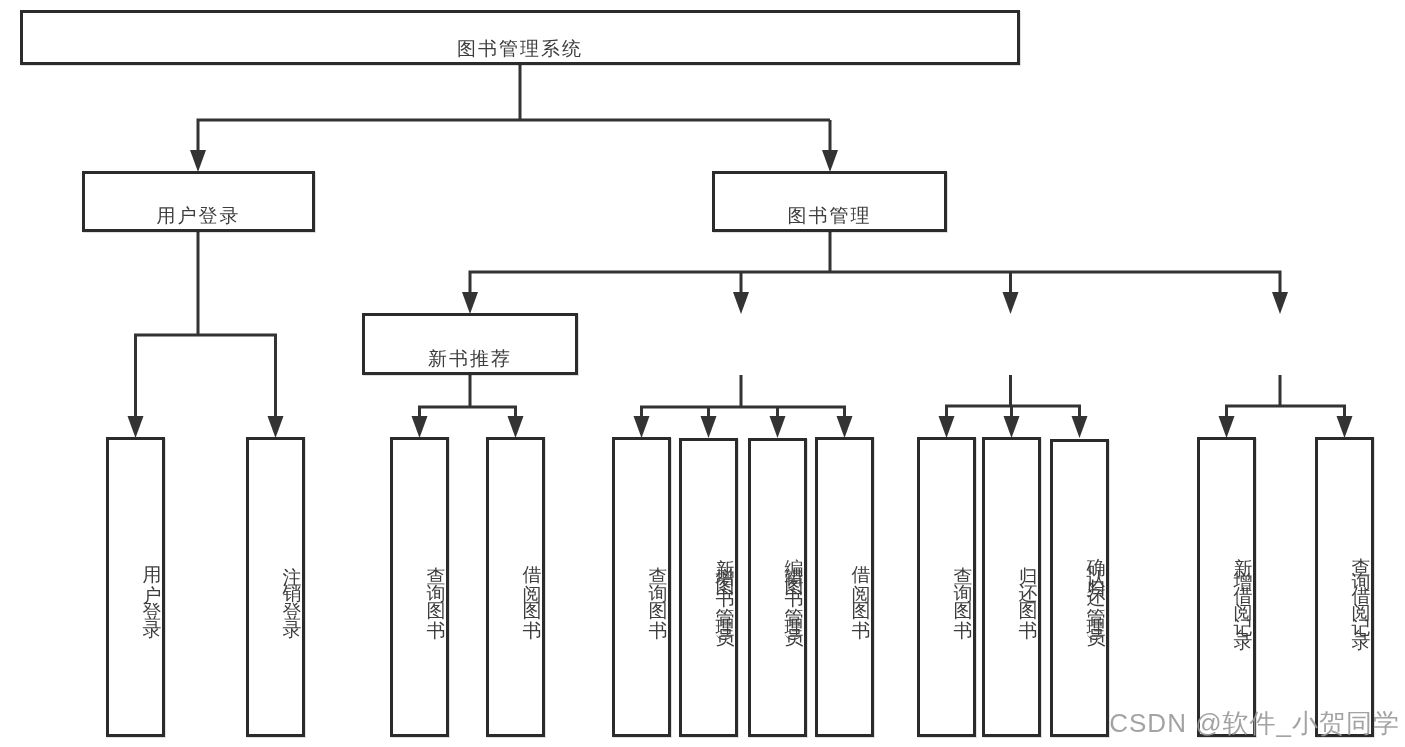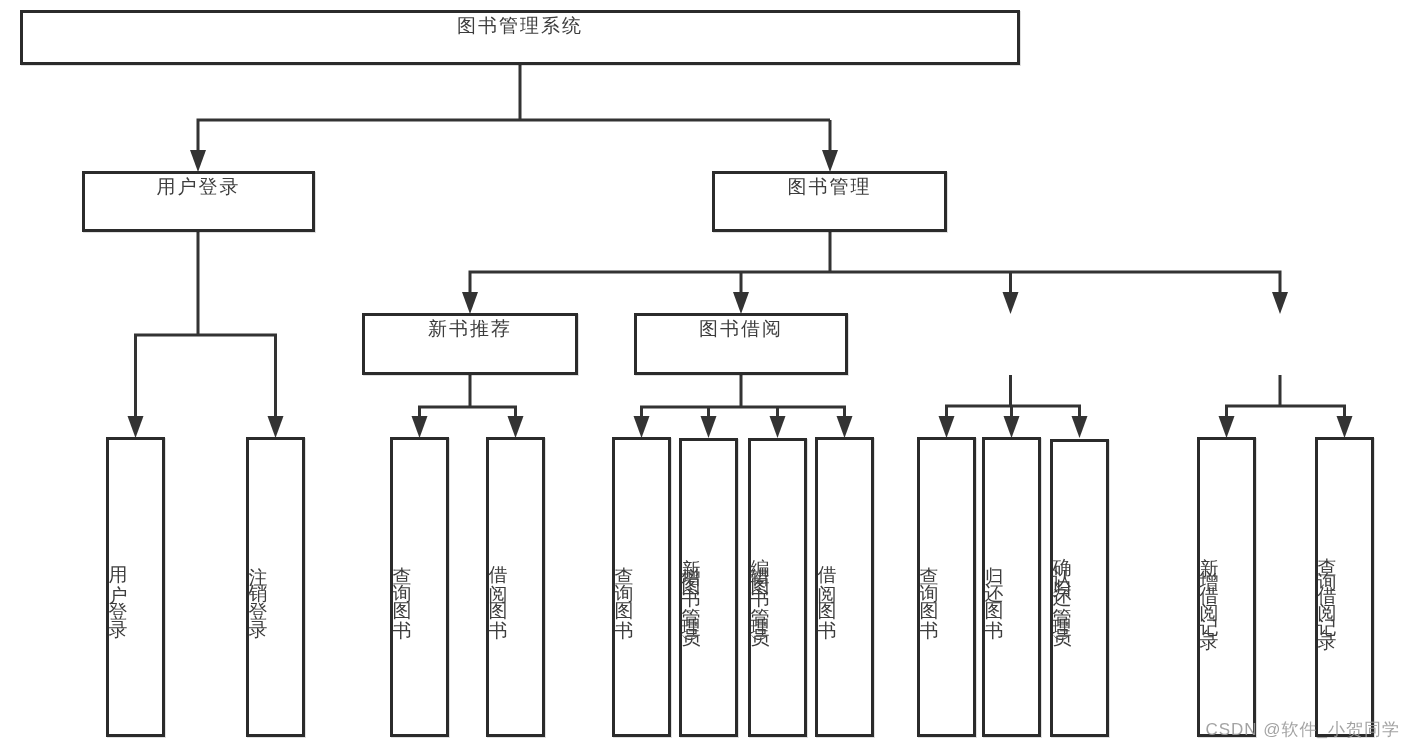--- a/index.html
+++ b/index.html
@@ -15,21 +15,21 @@
     position: absolute;
     left: 0; top: 0;
     width: 1405px; height: 747px;
   }
   .node {
     position: absolute;
     box-sizing: border-box;
     background: #ffffff;
     border: 3px solid #2b2b2b;
     display: flex;
-    align-items: flex-start;
+    align-items: flex-end;
     justify-content: center;
     color: #3d3d3d;
     box-shadow: 1px 1px 0 rgba(0,0,0,0.12);
   }
   .box-h {
     font-size: 19px;
     letter-spacing: 2px;
     white-space: nowrap;
   }
   .box-v {
@@ -37,21 +37,21 @@
     font-size: 19px;
     line-height: 1;
   }
   .v4 { letter-spacing: 18px; }
   .v6 { letter-spacing: 15px; }
   .v9 { letter-spacing: 10px; }
   .watermark {
     position: absolute;
     right: 5px;
     bottom: 6px;
-    font-size: 17px;
+    font-size: 26px;
     color: rgba(155, 155, 155, 0.92);
     letter-spacing: 1px;
     white-space: nowrap;
     z-index: 5;
   }
 </style>
 </head>
 <body>
 
 <div class="canvas">
@@ -96,23 +96,20 @@
   <div class="node box-h" style="left:82px;top:171px;width:233px;height:61px">
     <span>用户登录</span>
   </div>
   <div class="node box-h" style="left:712px;top:171px;width:235px;height:61px">
     <span>图书管理</span>
   </div>
 
   <div class="node box-h" style="left:362px;top:313px;width:216px;height:62px">
     <span>新书推荐</span>
   </div>
-  <div class="node box-h" style="left:634px;top:313px;width:214px;height:62px">
-    <span>图书借阅</span>
-  </div>
 
   <div class="node box-v v4" style="left:106px;top:437px;width:59px;height:300px">
     <span>用户登录</span>
   </div>
   <div class="node box-v v4" style="left:246px;top:437px;width:59px;height:300px">
     <span>注销登录</span>
   </div>
 
   <div class="node box-v v4" style="left:390px;top:437px;width:59px;height:300px">
     <span>查询图书</span>

